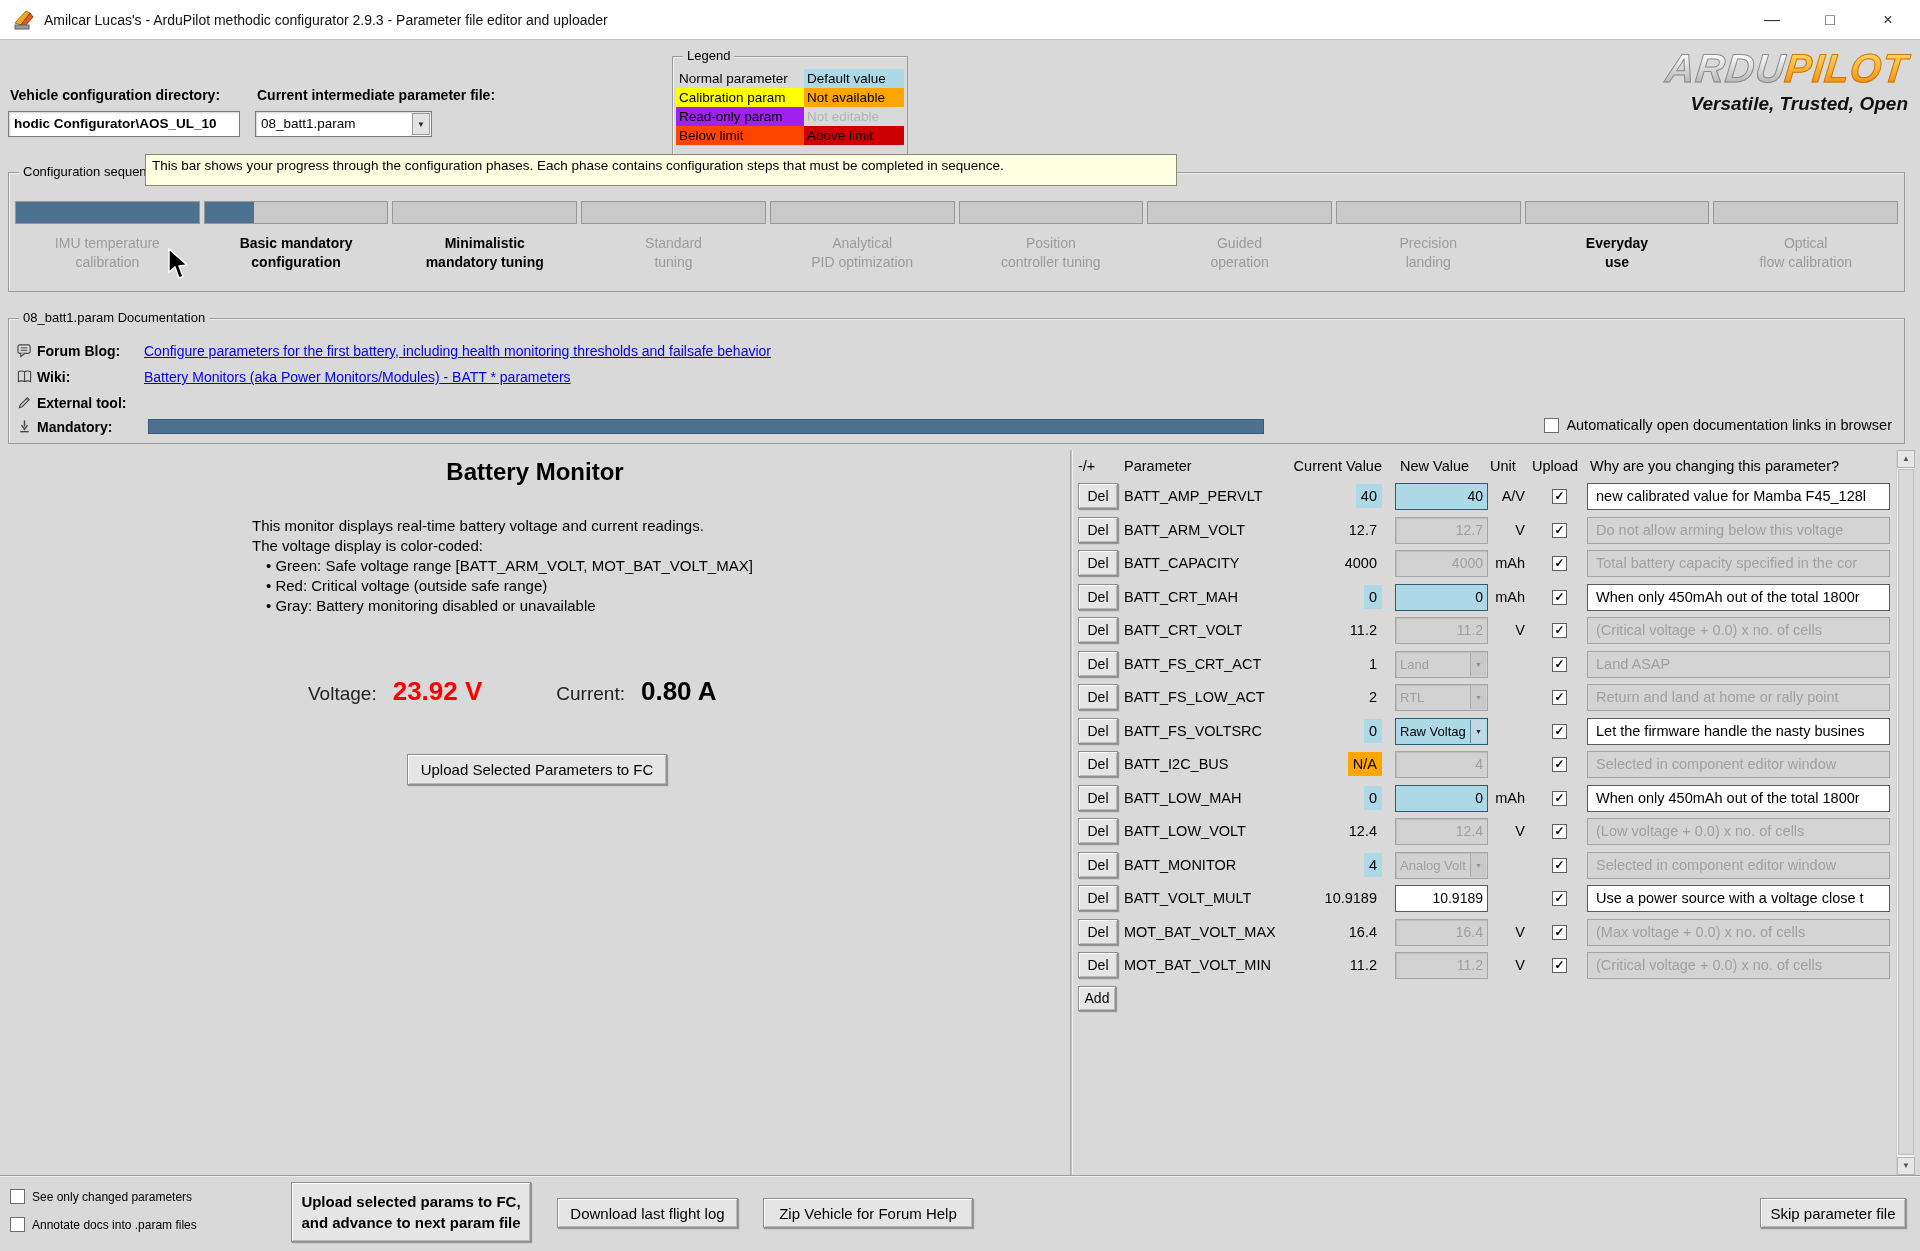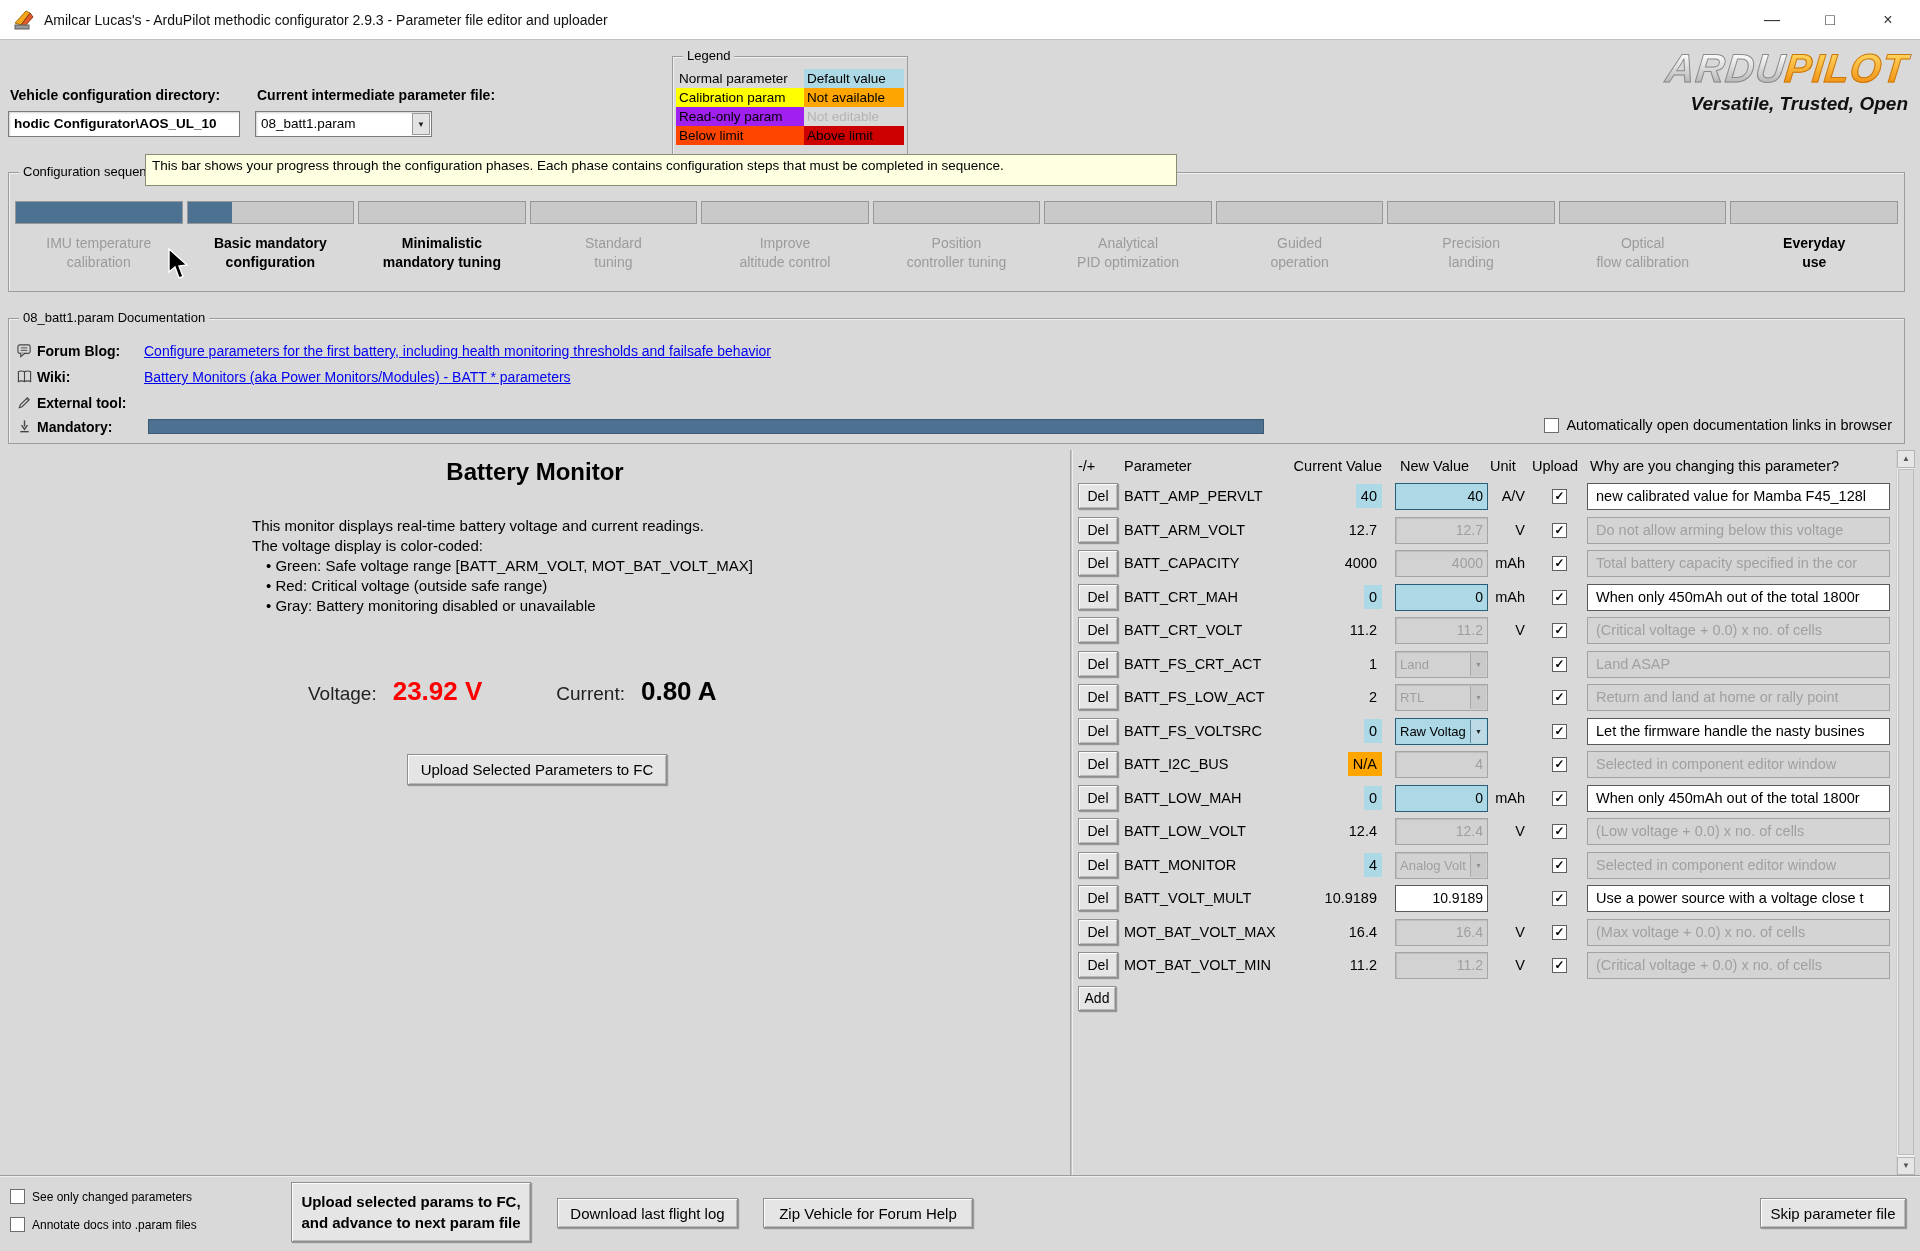--- a/index.html
+++ b/index.html
@@ -204,76 +204,67 @@
         <div class="plabel">
           <div>Standard</div>
           <div>tuning</div>
         </div>
       </div>
       <div class="phase ph-dim">
         <div class="pbar">
           <div class="pfill" style="width: 0%;"></div>
         </div>
         <div class="plabel">
-          <div>Improve</div>
-          <div>altitude control</div>
+          <div>Analytical</div>
+          <div>PID optimization</div>
         </div>
       </div>
       <div class="phase ph-dim">
         <div class="pbar">
           <div class="pfill" style="width: 0%;"></div>
         </div>
         <div class="plabel">
           <div>Position</div>
           <div>controller tuning</div>
         </div>
       </div>
       <div class="phase ph-dim">
         <div class="pbar">
           <div class="pfill" style="width: 0%;"></div>
         </div>
         <div class="plabel">
-          <div>Analytical</div>
-          <div>PID optimization</div>
-        </div>
-      </div>
-      <div class="phase ph-dim">
-        <div class="pbar">
-          <div class="pfill" style="width: 0%;"></div>
-        </div>
-        <div class="plabel">
           <div>Guided</div>
           <div>operation</div>
         </div>
       </div>
       <div class="phase ph-dim">
         <div class="pbar">
           <div class="pfill" style="width: 0%;"></div>
         </div>
         <div class="plabel">
           <div>Precision</div>
           <div>landing</div>
         </div>
       </div>
+      <div class="phase ph-bold">
+        <div class="pbar">
+          <div class="pfill" style="width: 0%;"></div>
+        </div>
+        <div class="plabel">
+          <div>Everyday</div>
+          <div>use</div>
+        </div>
+      </div>
       <div class="phase ph-dim">
         <div class="pbar">
           <div class="pfill" style="width: 0%;"></div>
         </div>
         <div class="plabel">
           <div>Optical</div>
           <div>flow calibration</div>
-        </div>
-      </div>
-      <div class="phase ph-bold">
-        <div class="pbar">
-          <div class="pfill" style="width: 0%;"></div>
-        </div>
-        <div class="plabel">
-          <div>Everyday</div>
-          <div>use</div>
         </div>
       </div>
     </div>
 </div>
 
 <div class="frame" style="left:8px;top:318px;width:1897px;height:126px;">
   <div class="frame-label">08_batt1.param Documentation</div>
   <div id="doc-rows">
       <div class="doc-row" style="top: 22px; right: 0px;">
         <span class="doc-icon"><svg width="15" height="15" viewBox="0 0 16 16">

